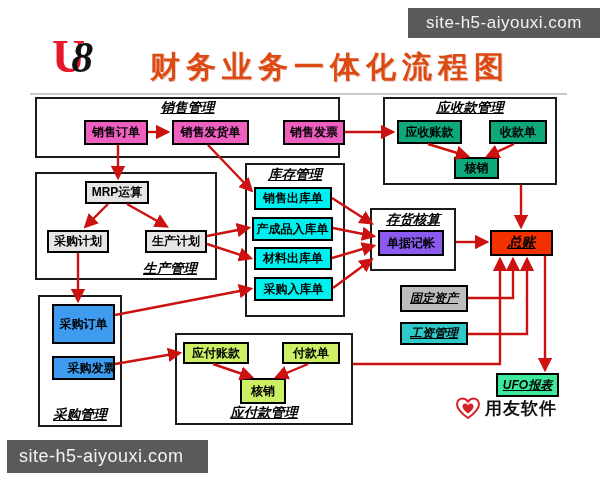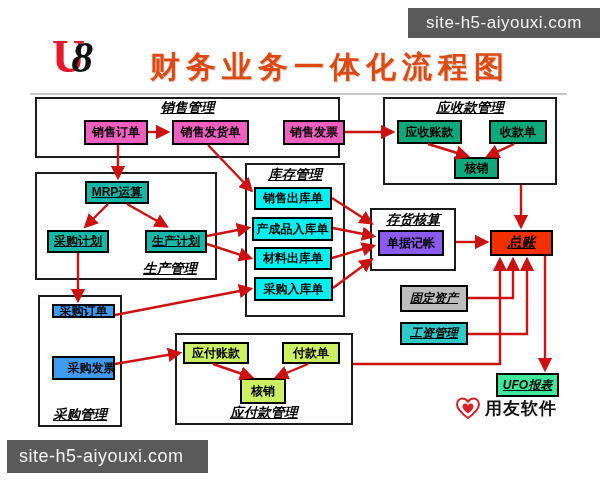--- a/index.html
+++ b/index.html
@@ -23,21 +23,21 @@
 
   .section{position:absolute;border:2px solid #1c1c1c;background:#fff;box-sizing:border-box;z-index:2;}
   .sec-title{position:absolute;left:0;right:0;text-align:center;font-size:13.5px;font-weight:bold;
     font-style:italic;text-decoration:underline;color:#000;white-space:nowrap;z-index:3;}
 
   .node{position:absolute;border:2px solid #000;box-sizing:border-box;display:flex;align-items:center;
     justify-content:center;font-size:12px;font-weight:bold;color:#000;white-space:nowrap;z-index:10;}
   .acct{font-style:italic;text-decoration:underline;}
 
   .pink{background:#EE5FC0;} .green{background:#0DA97B;} .cyan{background:#00F0F0;}
-  .lav{background:#14b8a6;text-decoration:underline;} .purple{background:#8B5BEF;} .blue{background:#3E9BF0;}
+  .lav{background:#e5e5e5;} .purple{background:#8B5BEF;} .blue{background:#3E9BF0;}
   .ygreen{background:#CCEF63;} .red{background:#F23000;} .gray{background:#BDBDBD;}
   .teal{background:#2FC9C9;} .sgreen{background:#3FE99C;}
 
   .arrows{position:absolute;left:0;top:0;z-index:50;pointer-events:none;}
 
   .brand{position:absolute;left:455px;top:396px;display:flex;align-items:center;z-index:5;}
   .brand-text{font-size:17px;font-weight:900;color:#111;margin-left:4px;letter-spacing:1px;}
 </style>
 </head>
 <body>
@@ -86,21 +86,21 @@
   <div class="node lav" style="left:47px;top:230px;width:62px;height:23px;">采购计划</div>
   <div class="node lav" style="left:145px;top:230px;width:62px;height:23px;">生产计划</div>
 
   <div class="node cyan" style="left:254px;top:187px;width:78px;height:23px;">销售出库单</div>
   <div class="node cyan" style="left:252px;top:217px;width:81px;height:24px;">产成品入库单</div>
   <div class="node cyan" style="left:254px;top:247px;width:78px;height:23px;">材料出库单</div>
   <div class="node cyan" style="left:254px;top:277px;width:79px;height:24px;">采购入库单</div>
 
   <div class="node purple" style="left:378px;top:230px;width:66px;height:26px;">单据记帐</div>
 
-  <div class="node blue" style="left:52px;top:304px;width:63px;height:14px;">采购订单</div>
+  <div class="node blue" style="left:52px;top:304px;width:63px;height:40px;">采购订单</div>
   <div class="node blue" style="left:52px;top:356px;width:63px;height:24px;padding-left:16px;">采购发票</div>
 
   <div class="node ygreen" style="left:183px;top:342px;width:66px;height:22px;">应付账款</div>
   <div class="node ygreen" style="left:282px;top:342px;width:58px;height:22px;">付款单</div>
   <div class="node ygreen" style="left:240px;top:378px;width:46px;height:26px;">核销</div>
 
   <div class="node red acct" style="left:490px;top:230px;width:63px;height:26px;font-size:14px;">总账</div>
   <div class="node gray acct" style="left:400px;top:285px;width:68px;height:27px;">固定资产</div>
   <div class="node teal acct" style="left:400px;top:322px;width:68px;height:23px;">工资管理</div>
   <div class="node sgreen acct" style="left:496px;top:373px;width:63px;height:24px;">UFO报表</div>

